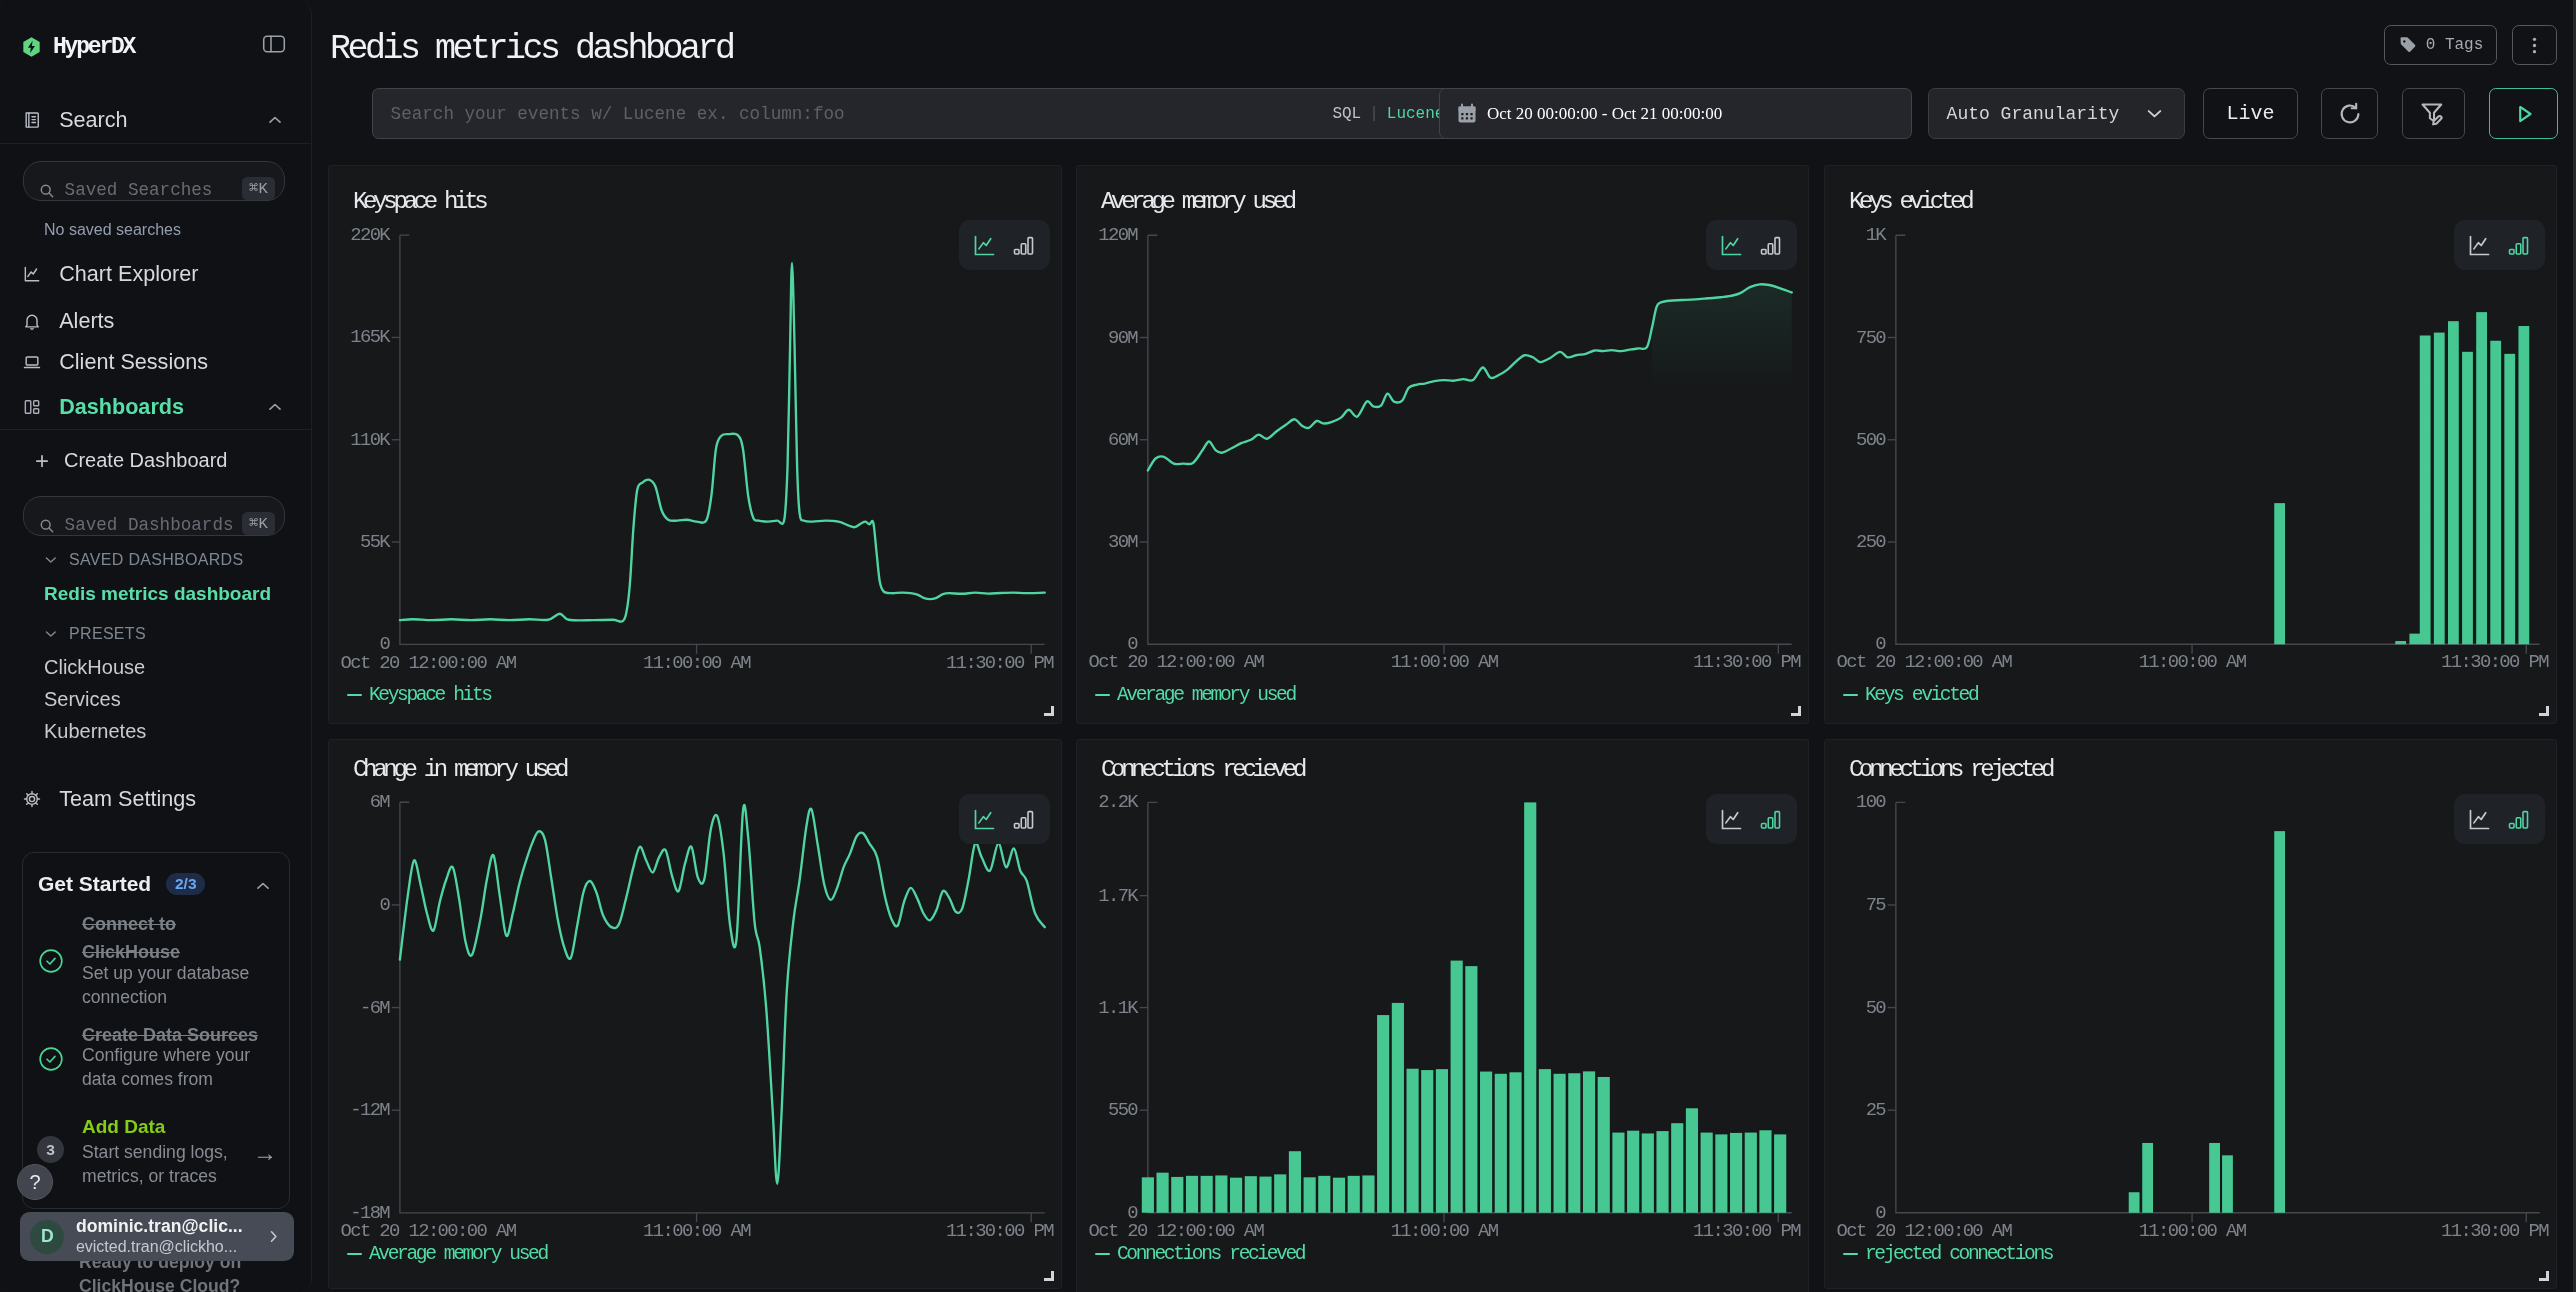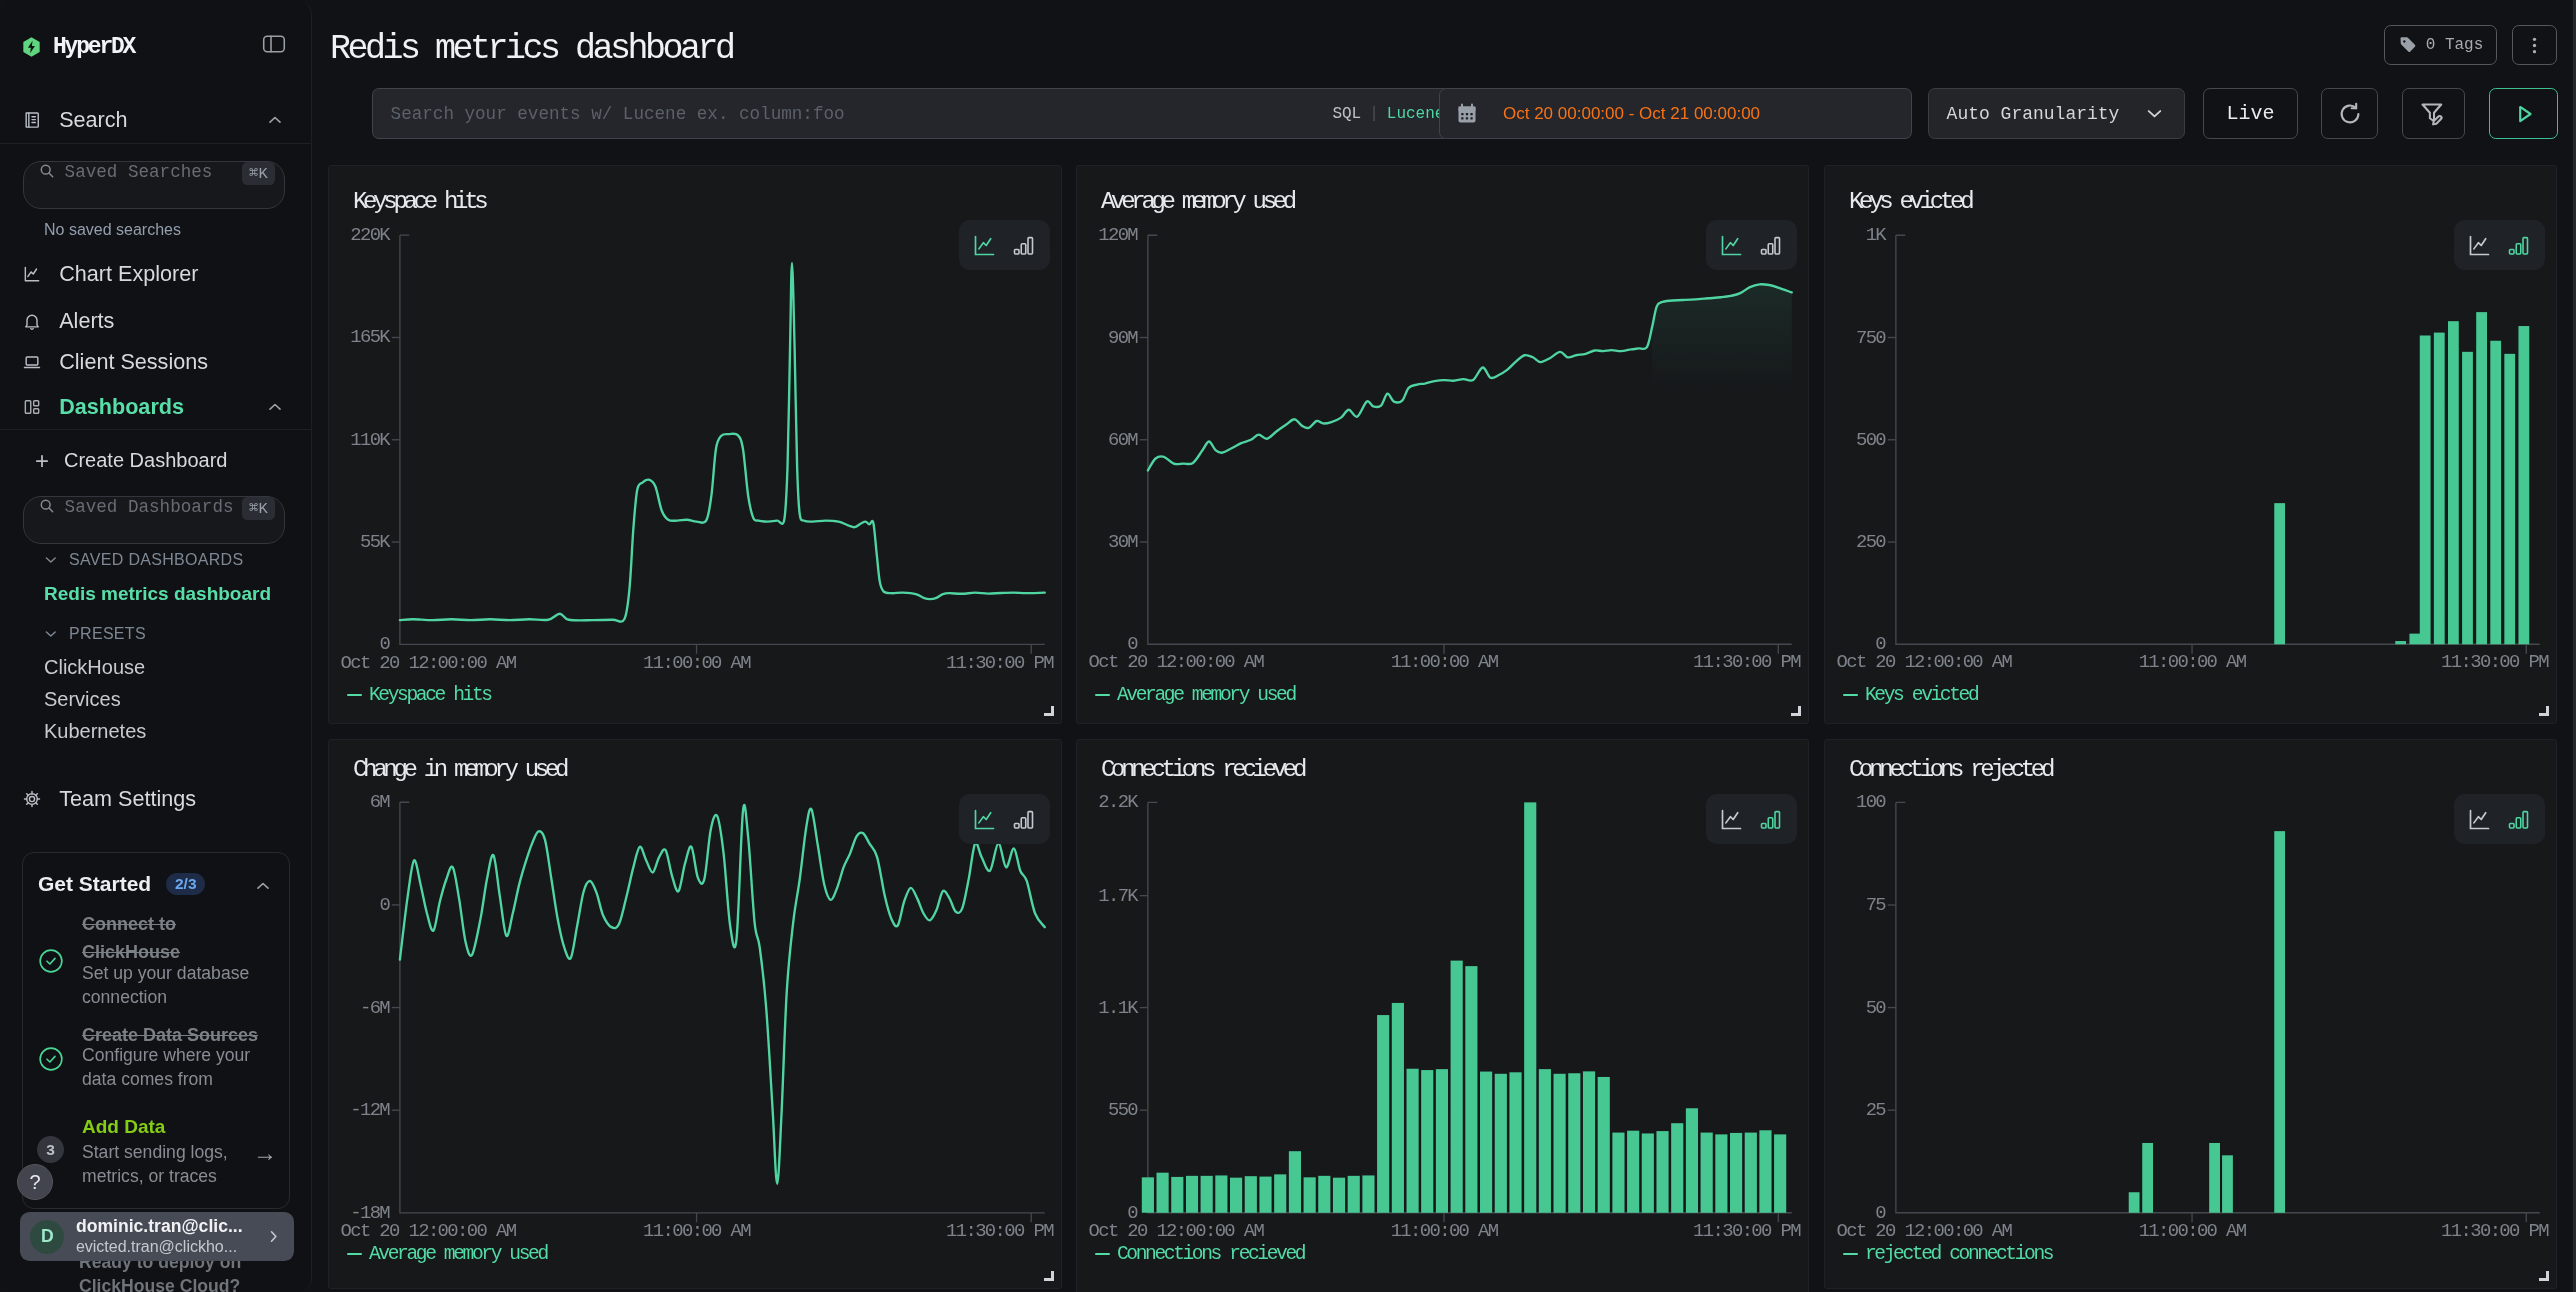--- a/index.html
+++ b/index.html
@@ -6,21 +6,21 @@
 .abs { position:absolute; }
 
 .sidebar { position:absolute; left:0; top:0; width:312px; height:1293px; background:#101114; border-right:1.4px solid #1d1f24;border-radius:15px; }
 .logo-row { position:absolute; left:23px; top:34px; display:flex; align-items:center; }
 .logo-text { font-family:"Liberation Mono",monospace; font-weight:bold; font-size:23px; color:#f2f3f5; margin-left:13px; letter-spacing:-2.2px; }
 .collapse { position:absolute; left:262px; top:34px; }
 .sep { position:absolute; left:0; width:100%; height:0; border-top:1.4px solid #1d2025; }
 .navrow { position:absolute; left:21.6px; height:30px; display:flex; align-items:center; color:#d6d9dd; font-size:21.6px; }
 .navrow .lbl { margin-left:17.6px; }
 .navchev { position:absolute; left:265px; }
-.pill { position:absolute; left:23px; width:262px; height:48px; border:1.4px solid #33363c; border-radius:18px; background:#17181c; display:flex; align-items:flex-start; padding:0 9.5px 0 13.5px; }
+.pill { position:absolute; left:23px; width:262px; height:40px; border:1.4px solid #33363c; border-radius:18px; background:#17181c; display:flex; align-items:flex-end; padding:0 9.5px 0 13.5px; }
 .pill .ph { font-family:"Liberation Mono",monospace; font-size:17.6px; color:#666b74; margin-left:9.5px; flex:1; }
 .kbd { font-family:"Liberation Mono",monospace; font-size:15.5px; color:#9aa0a8; background:#2a2d33; border-radius:5.4px; padding:2px 6.8px; }
 .subitem { position:absolute; left:44px; height:27px; display:flex; align-items:center; font-size:20px; color:#c7cbd1; }
 .sechead { position:absolute; left:42px; height:21.6px; display:flex; align-items:center; color:#7e8894; font-size:16px; letter-spacing:0.3px; }
 .sechead svg { margin-right:9.5px; }
 .greenitem { color:#58dfa9; font-weight:bold; }
 
 .gs { position:absolute; left:22px; top:852px; width:268px; height:357px; border:1.4px solid #272a30; border-radius:12px; }
 .gs-title { position:absolute; left:15px; top:19px; display:flex; align-items:center; }
 .gs-title b { color:#eceff2; font-size:21px; }
@@ -44,21 +44,21 @@
 .tagsbtn span { font-family:"Liberation Mono",monospace; color:#a6abb3; font-size:16px; margin-left:8px; }
 .dotsbtn { left:2512px; top:25px; width:45px; height:40px; }
 .ctl { position:absolute; top:88px; height:51px; }
 .inputbox { background:#24262b; border:1.4px solid #3f434b; border-radius:6.8px; }
 .search { left:344px; width:1091px; display:flex; align-items:center; padding:0 17.6px;margin-left:28px; }
 .search .ph { font-family:"Liberation Mono",monospace; font-size:17.6px; color:#5b6069; flex:1; }
 .search .sql { font-family:"Liberation Mono",monospace; font-size:16px; color:#bdc2c9; }
 .search .bar { font-family:"Liberation Mono",monospace; font-size:16px; color:#4c5058; margin:0 8px; }
 .search .luc { font-family:"Liberation Mono",monospace; font-size:16px; color:#4fd6a2; }
 .datebox { left:1439px; width:473px; display:flex; align-items:center; padding:0 15px; white-space:nowrap; }
-.datebox span { font-family:Liberation Sans, sans-serif; font-size:17px; color:#f97316; margin-left:24px; }
+.datebox span { font-family:Liberation Serif, serif; font-size:17px; color:#ffffff; margin-left:8px; }
 .gran { left:1928px; width:257px; background:#232529; border:1.4px solid #393d44; border-radius:6.8px; display:flex; align-items:center; padding:0 17.6px; white-space:nowrap; }
 .gran span { font-family:"Liberation Mono",monospace; font-size:18px; color:#d3d7dc; flex:1; }
 .livebtn { left:2203px; width:95px; border:1.4px solid #45494f; border-radius:6.8px; display:flex; align-items:center; justify-content:center; font-family:"Liberation Mono",monospace; font-size:20px; color:#e8eaec; }
 .sqbtn { border:1.4px solid #45494f; border-radius:6.8px; display:flex; align-items:center; justify-content:center; }
 .playbtn { left:2489px; width:69px; border:1.4px solid #3fbf8f; border-radius:6.8px; display:flex; align-items:center; justify-content:center; }
 
 .panel { position:absolute; background:#16181a; border:0.7px solid #1f2127; border-radius:2.7px;
   background-image:radial-gradient(circle, rgba(0,0,0,0.05) 0.7px, transparent 0.7px); background-size:2.7px 2.7px; }
 .ptitle { position:absolute; left:24px; font-family:"Liberation Mono",monospace; font-size:24px; line-height:24px; letter-spacing:-4.3px; color:#e7e9ec; }
 .plot { position:absolute; left:0; top:0; }

